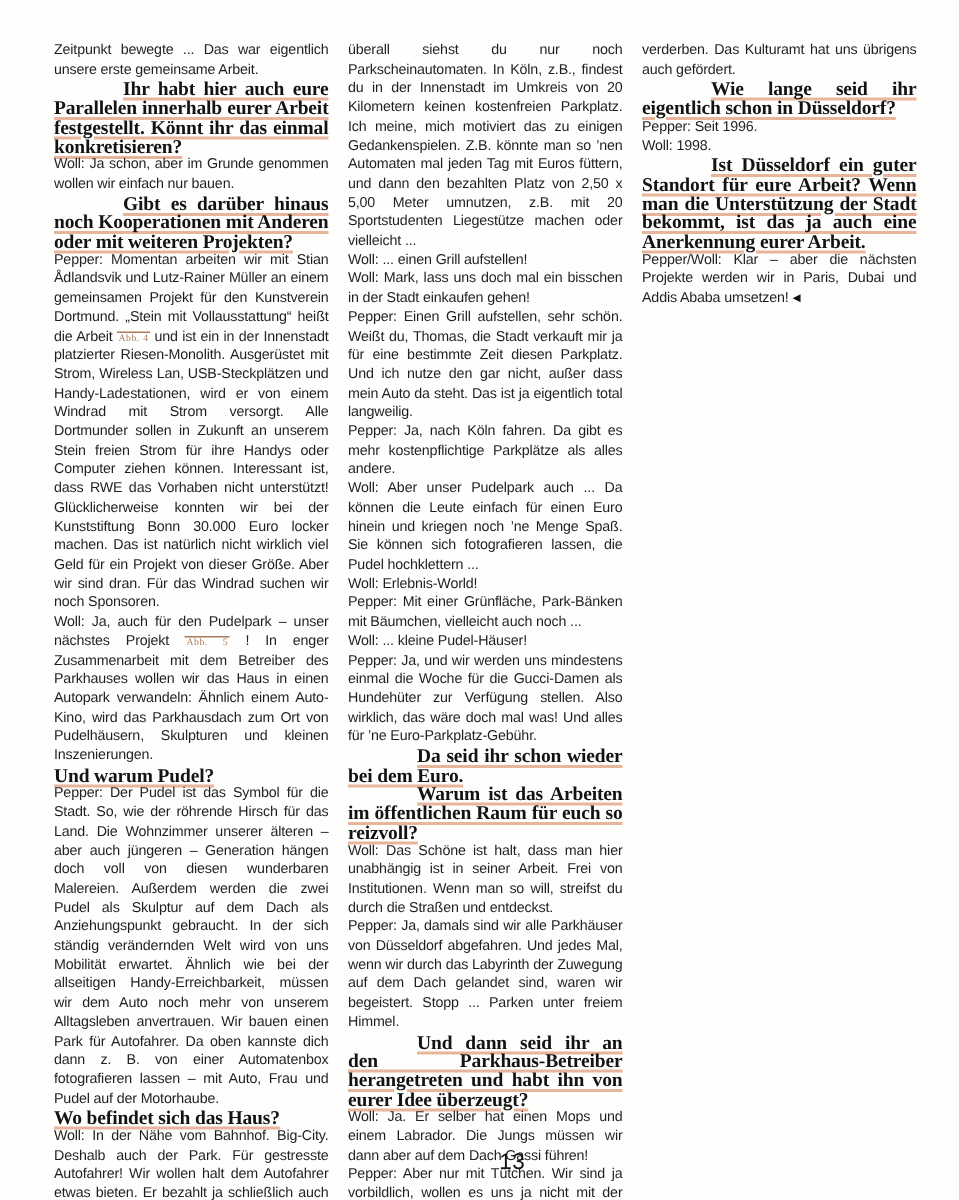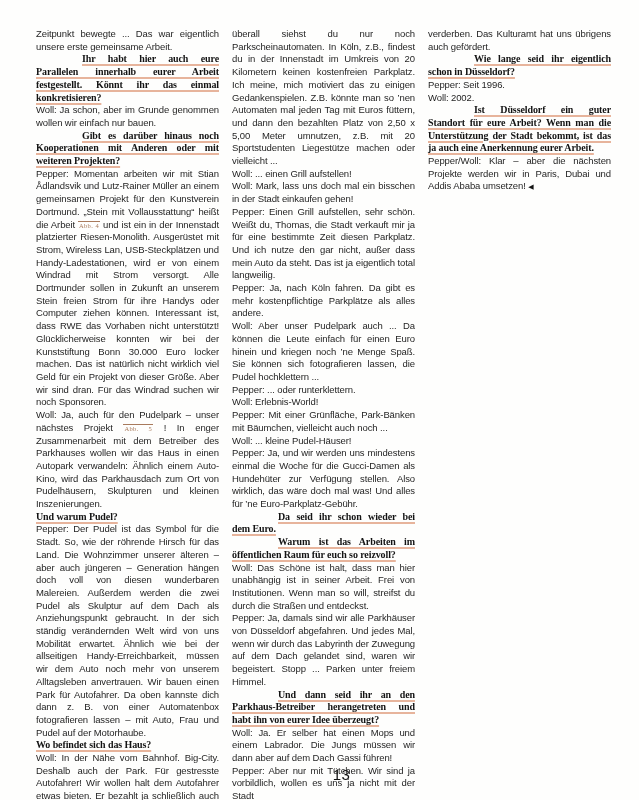--- a/index.html
+++ b/index.html
@@ -26,21 +26,21 @@
     text-align: justify;
     hyphens: auto;
     -webkit-hyphens: auto;
     letter-spacing: -0.1px;
   }
   .para { margin: 0; }
   .heading {
     margin: 0;
     font-family: "Liberation Serif", serif;
     font-weight: bold;
-    font-size: 10px;
+    font-size: 13px;
     line-height: 12.7px;
     color: #131313;
     text-indent: 46px;
     text-decoration: underline;
     text-decoration-color: var(--accent, #e7b49c);
     text-decoration-thickness: 1.6px;
     text-underline-offset: 2px;
   }
   .heading.h-center {
     text-indent: 0;
@@ -94,39 +94,38 @@
 
     </div>
 
     <div class="column">
       <p class="para">überall siehst du nur noch Parkscheinautomaten. In Köln, z.B., findest du in der Innenstadt im Umkreis von 20 Kilometern keinen kostenfreien Parkplatz. Ich meine, mich motiviert das zu einigen Gedankenspielen. Z.B. könnte man so ’nen Automaten mal jeden Tag mit Euros füttern, und dann den bezahlten Platz von 2,50 x 5,00 Meter umnutzen, z.B. mit 20 Sportstudenten Liegestütze machen oder vielleicht ...</p>
       <p class="para">Woll: ... einen Grill aufstellen!</p>
       <p class="para">Woll: Mark, lass uns doch mal ein bisschen in der Stadt einkaufen gehen!</p>
       <p class="para">Pepper: Einen Grill aufstellen, sehr schön. Weißt du, Thomas, die Stadt verkauft mir ja für eine bestimmte Zeit diesen Parkplatz. Und ich nutze den gar nicht, außer dass mein Auto da steht. Das ist ja eigentlich total langweilig.</p>
       <p class="para">Pepper: Ja, nach Köln fahren. Da gibt es mehr kostenpflichtige Parkplätze als alles andere.</p>
       <p class="para">Woll: Aber unser Pudelpark auch ... Da können die Leute einfach für einen Euro hinein und kriegen noch ’ne Menge Spaß. Sie können sich fotografieren lassen, die Pudel hochklettern ...</p>
-      <p class="para">Pepper: ... oder runterklettern.</p>
       <p class="para">Woll: Erlebnis-World!</p>
       <p class="para">Pepper: Mit einer Grünfläche, Park-Bänken mit Bäumchen, vielleicht auch noch ...</p>
       <p class="para">Woll: ... kleine Pudel-Häuser!</p>
       <p class="para">Pepper: Ja, und wir werden uns mindestens einmal die Woche für die Gucci-Damen als Hundehüter zur Verfügung stellen. Also wirklich, das wäre doch mal was! Und alles für ’ne Euro-Parkplatz-Gebühr.</p>
       <p class="heading">Da seid ihr schon wieder bei dem Euro.</p>
       <p class="heading">Warum ist das Arbeiten im öffentlichen Raum für euch so reizvoll?</p>
       <p class="para">Woll: Das Schöne ist halt, dass man hier unabhängig ist in seiner Arbeit. Frei von Institutionen. Wenn man so will, streifst du durch die Straßen und entdeckst.</p>
       <p class="para">Pepper: Ja, damals sind wir alle Parkhäuser von Düsseldorf abgefahren. Und jedes Mal, wenn wir durch das Labyrinth der Zuwegung auf dem Dach gelandet sind, waren wir begeistert. Stopp ... Parken unter freiem Himmel.</p>
       <p class="heading">Und dann seid ihr an den Parkhaus-Betreiber herangetreten und habt ihn von eurer Idee überzeugt?</p>
       <p class="para">Woll: Ja. Er selber hat einen Mops und einem Labrador. Die Jungs müssen wir dann aber auf dem Dach Gassi führen!</p>
       <p class="para">Pepper: Aber nur mit Tütchen. Wir sind ja vorbildlich, wollen es uns ja nicht mit der Stadt</p>
     </div>
 
     <div class="column">
       <p class="para">verderben. Das Kulturamt hat uns übrigens auch gefördert.</p>
       <p class="heading">Wie lange seid ihr eigentlich schon in Düsseldorf?</p>
       <p class="para">Pepper: Seit 1996.</p>
-      <p class="para">Woll: 2002.</p>
+      <p class="para">Woll: 1998.</p>
       <p class="heading">Ist Düsseldorf ein guter Standort für eure Arbeit? Wenn man die Unterstützung der Stadt bekommt, ist das ja auch eine Anerkennung eurer Arbeit.</p>
       <p class="para"><span>Pepper/Woll: Klar – aber die nächsten Projekte werden wir in Paris, Dubai und Addis Ababa umsetzen! </span><span class="end-marker">◀</span></p>
     </div>
 
   </div>
 
   <div class="page-number">13</div>
 </div>
 
 </body></html>

